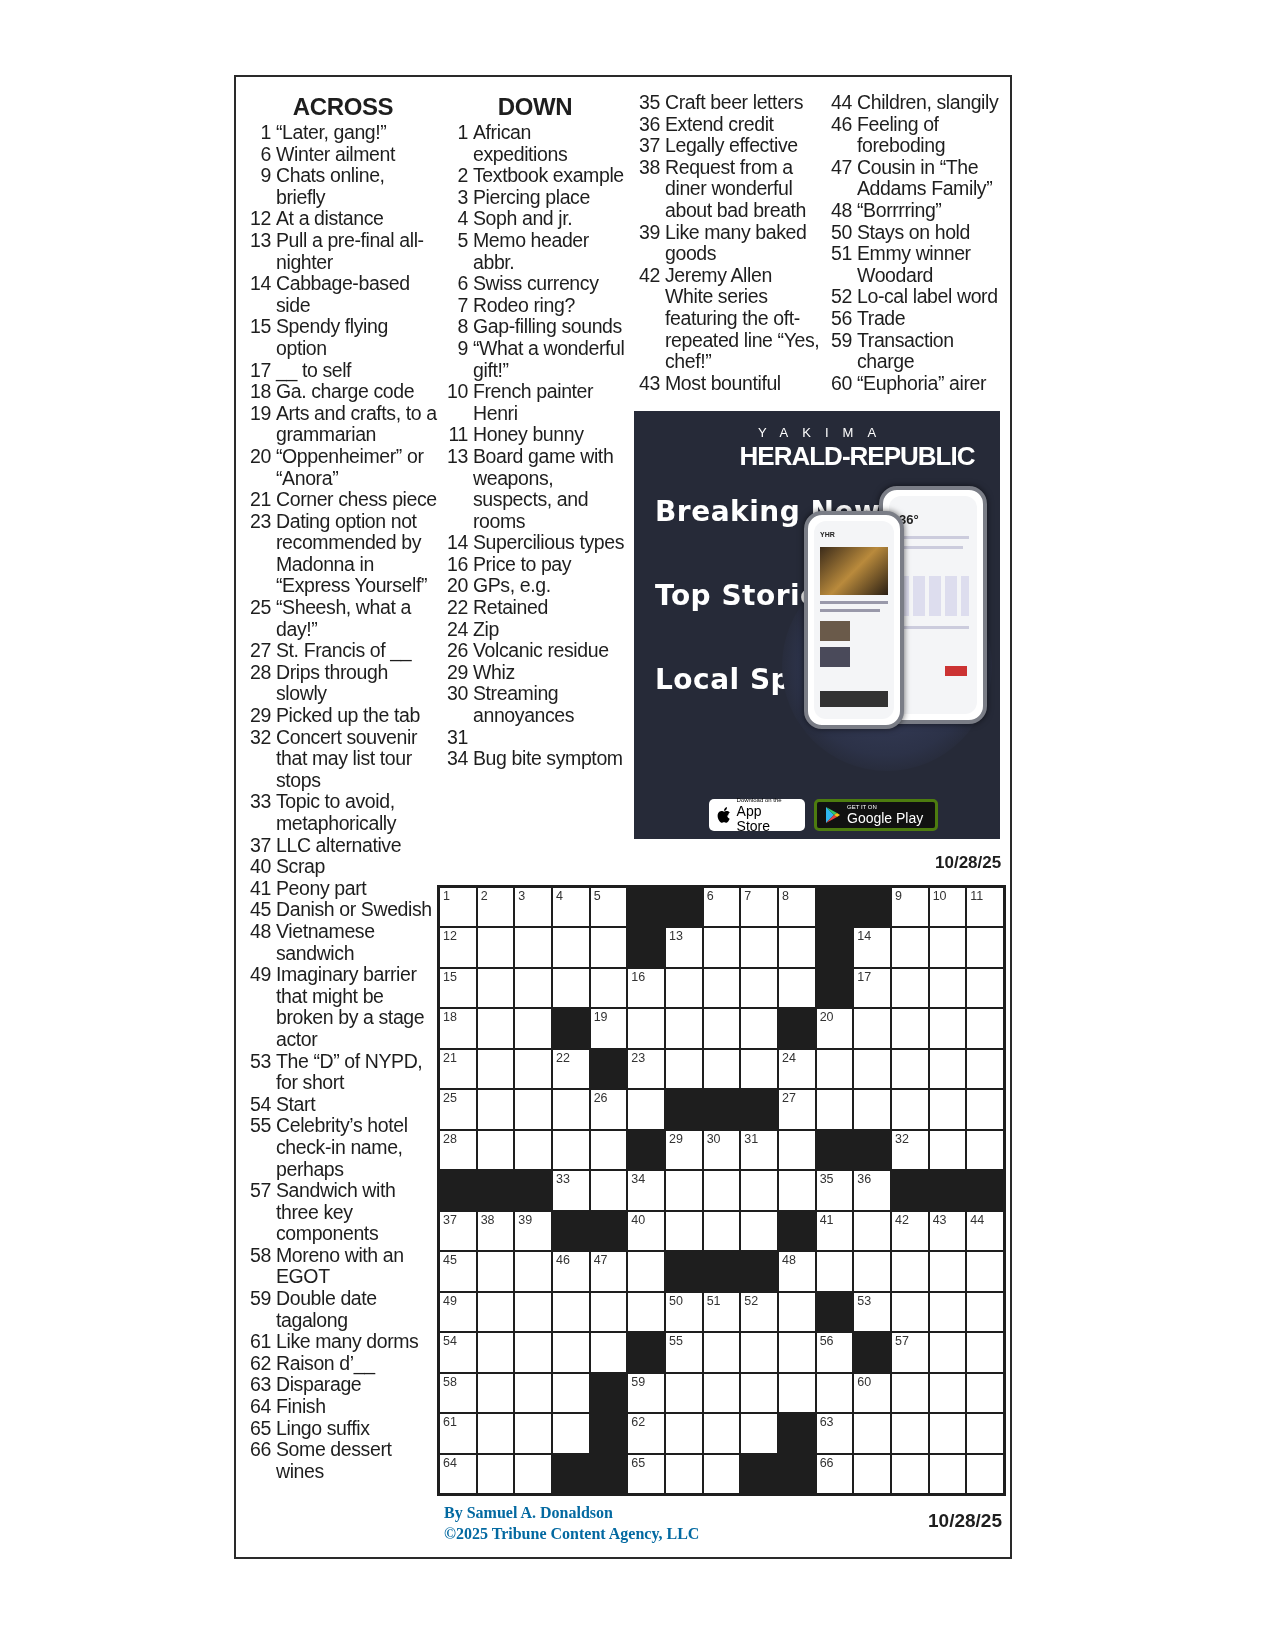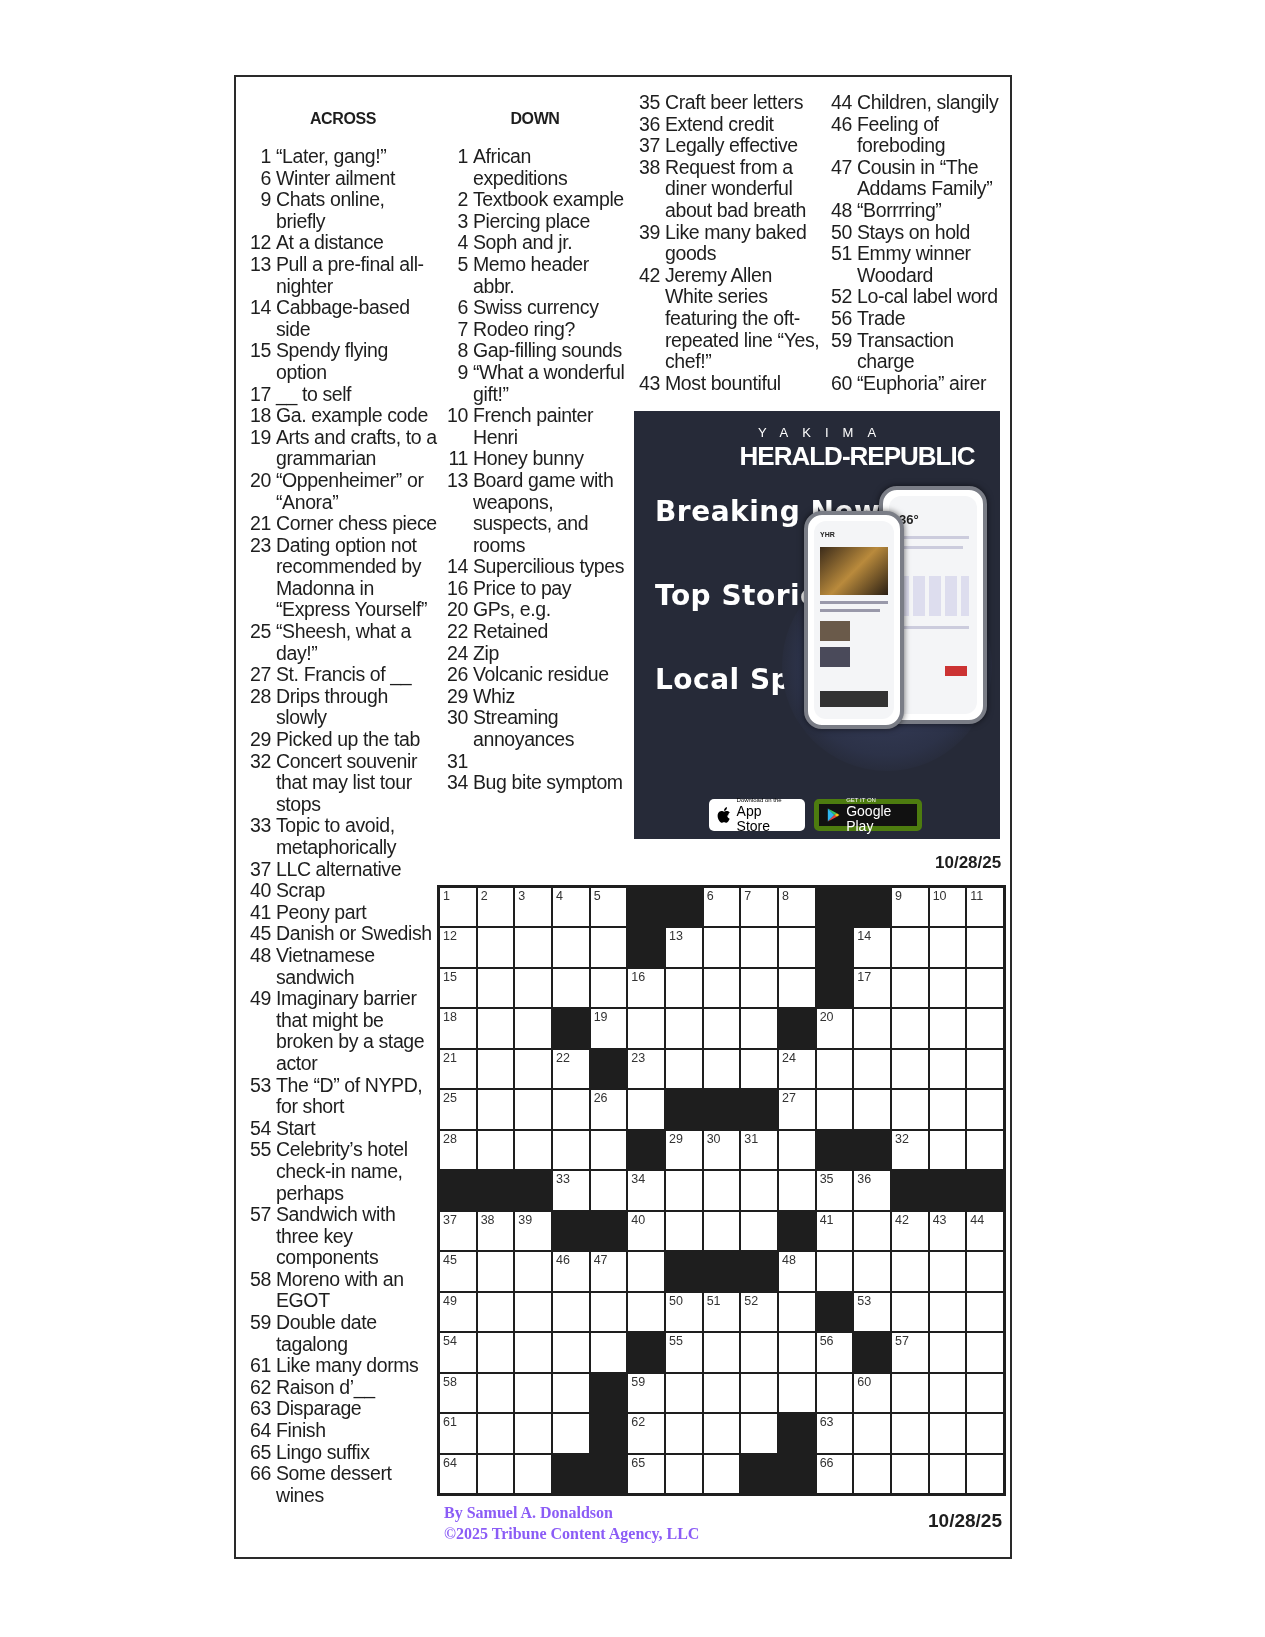--- a/index.html
+++ b/index.html
@@ -1,19 +1,19 @@
 <!DOCTYPE html>
 <html><head>
 <meta charset="utf-8">
 <style>
   html, body { margin:0; padding:0; background:#fff; }
   body { width:1265px; height:1637px; position:relative; font-family:"Liberation Sans", sans-serif; color:#1e1e1e; }
   .frame { position:absolute; left:234px; top:75px; width:778px; height:1484px; border:2px solid #2a2a2a; box-sizing:border-box; }
   .col { position:absolute; font-size:19.5px; line-height:21.6px; letter-spacing:-0.4px; }
-  .col h2 { margin:16px; font-size:16px; font-weight:bold; text-align:center; line-height:22px; }
+  .col h2 { margin:4px; font-size:24px; font-weight:bold; text-align:center; line-height:22px; }
   .clue { display:flex; }
   .clue .n { flex:0 0 auto; text-align:right; padding-right:5px; }
   .clue .t { flex:1 1 auto; }
   #across { left:248px; top:92px; width:190px; }
   #across .n { width:23px; }
   #down { left:444px; top:92px; width:182px; }
   #down .n { width:24px; }
   #down2 { left:634px; top:92px; width:186px; }
   #down2 .n { width:26px; }
   #down3 { left:826px; top:92px; width:186px; }
@@ -24,28 +24,28 @@
   .ad .brand { position:absolute; top:30px; left:0; width:100%; text-align:center; font-size:26px; font-weight:bold; letter-spacing:-1px;padding-left:40px; }
   .ad .feat { position:absolute; left:21px; font-size:28px; font-weight:bold; line-height:34px; font-family:"DejaVu Sans", sans-serif; letter-spacing:0.5px; }
   .ad .glow { position:absolute; left:148px; top:150px; width:210px; height:210px; border-radius:50%; background:radial-gradient(circle, #3b4262 0%, #2c3248 60%, #262a38 75%); }
   .phone { position:absolute; border-radius:18px; background:#ffffff; border:4px solid #7a7d86; box-shadow:0 0 6px rgba(0,0,0,.6); }
   .phone .scr { position:absolute; inset:6px; border-radius:12px; background:#f4f5f7; overflow:hidden; }
   .ad .cta { position:absolute; top:338px; left:0; width:100%; text-align:center; font-size:25px; font-weight:bold; font-family:"DejaVu Sans", sans-serif; letter-spacing:-0.5px; }
   .store { position:absolute; top:388px; height:32px; border-radius:5px; display:flex; align-items:center; gap:6px; padding:0 8px; box-sizing:border-box; }
   .store .small { font-size:6px; line-height:7px; display:block; }
   .store .big { font-size:14px; line-height:15px; display:block; }
   .appstore { left:75px; width:96px; background:#fff; color:#000; }
-  .gplay { left:180px; width:108px; background:#111; color:#fff; border:5px solid #4d7c0f; }
+  .gplay { left:180px; width:124px; background:#111; color:#fff; border:3px solid #4d7c0f; }
 
   .date-top { position:absolute; left:935px; top:853px; font-size:17px; font-weight:bold; }
   .grid { position:absolute; left:437px; top:885px; width:569px; height:611px; border:3px solid #1e1e1e; box-sizing:border-box; display:grid; grid-template-columns:repeat(15, 1fr); grid-template-rows:repeat(15, 1fr); background:#1e1e1e; gap:2px; }
   .cell { background:#fff; position:relative; }
   .cell.b { background:#1e1e1e; }
   .cell .num { position:absolute; left:3px; top:1px; font-size:12.5px; color:#333; }
-  .byline { position:absolute; left:444px; top:1502px; font-family:"Liberation Serif", serif; font-weight:bold; font-size:16px; line-height:21px; color:#8b5cf6; }
+  .byline { position:absolute; left:444px; top:1502px; font-family:"Liberation Serif", serif; font-weight:bold; font-size:16px; line-height:21px; color:#0369a1; }
   .date-bot { position:absolute; left:928px; top:1510px; font-size:19px; font-weight:bold; }
 </style>
 </head>
 <body>
 
 <div class="frame"></div>
 
 <div class="col" id="across">
   <h2>ACROSS</h2>
   <div id="across-list">
@@ -76,21 +76,21 @@
       <div class="clue">
         <span class="n">15</span>
         <span class="t">Spendy flying option</span>
       </div>
       <div class="clue">
         <span class="n">17</span>
         <span class="t">__ to self</span>
       </div>
       <div class="clue">
         <span class="n">18</span>
-        <span class="t">Ga. example code</span>
+        <span class="t">Ga. charge code</span>
       </div>
       <div class="clue">
         <span class="n">19</span>
         <span class="t">Arts and crafts, to a grammarian</span>
       </div>
       <div class="clue">
         <span class="n">20</span>
         <span class="t">“Oppenheimer” or “Anora”</span>
       </div>
       <div class="clue">

